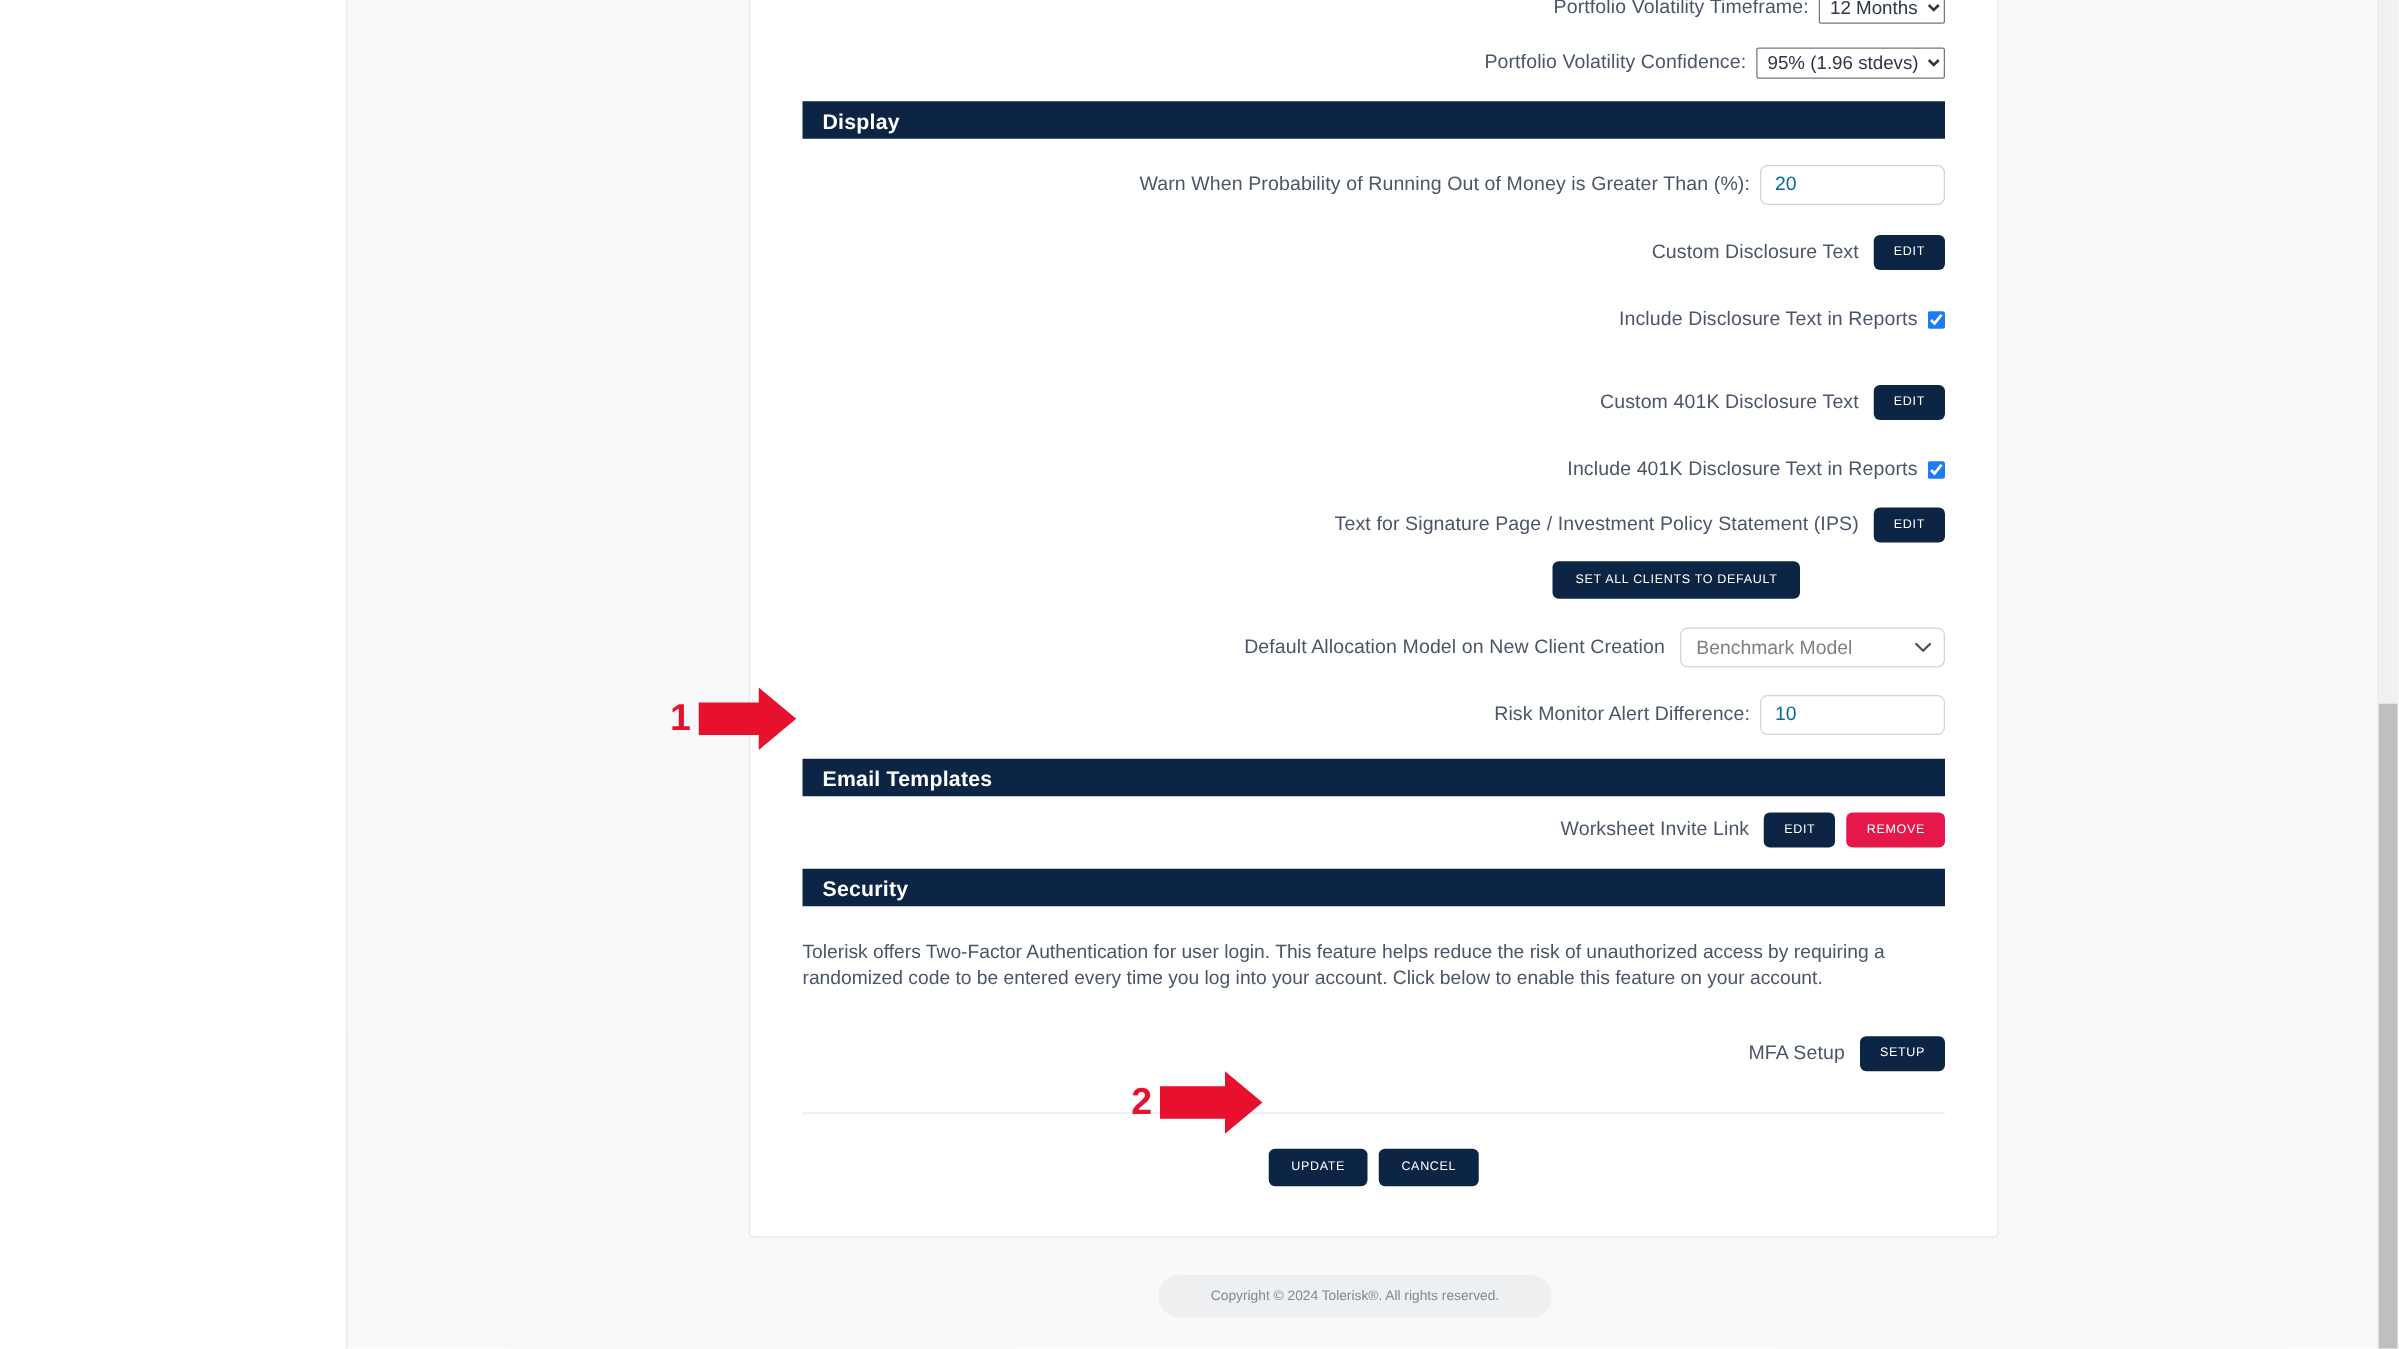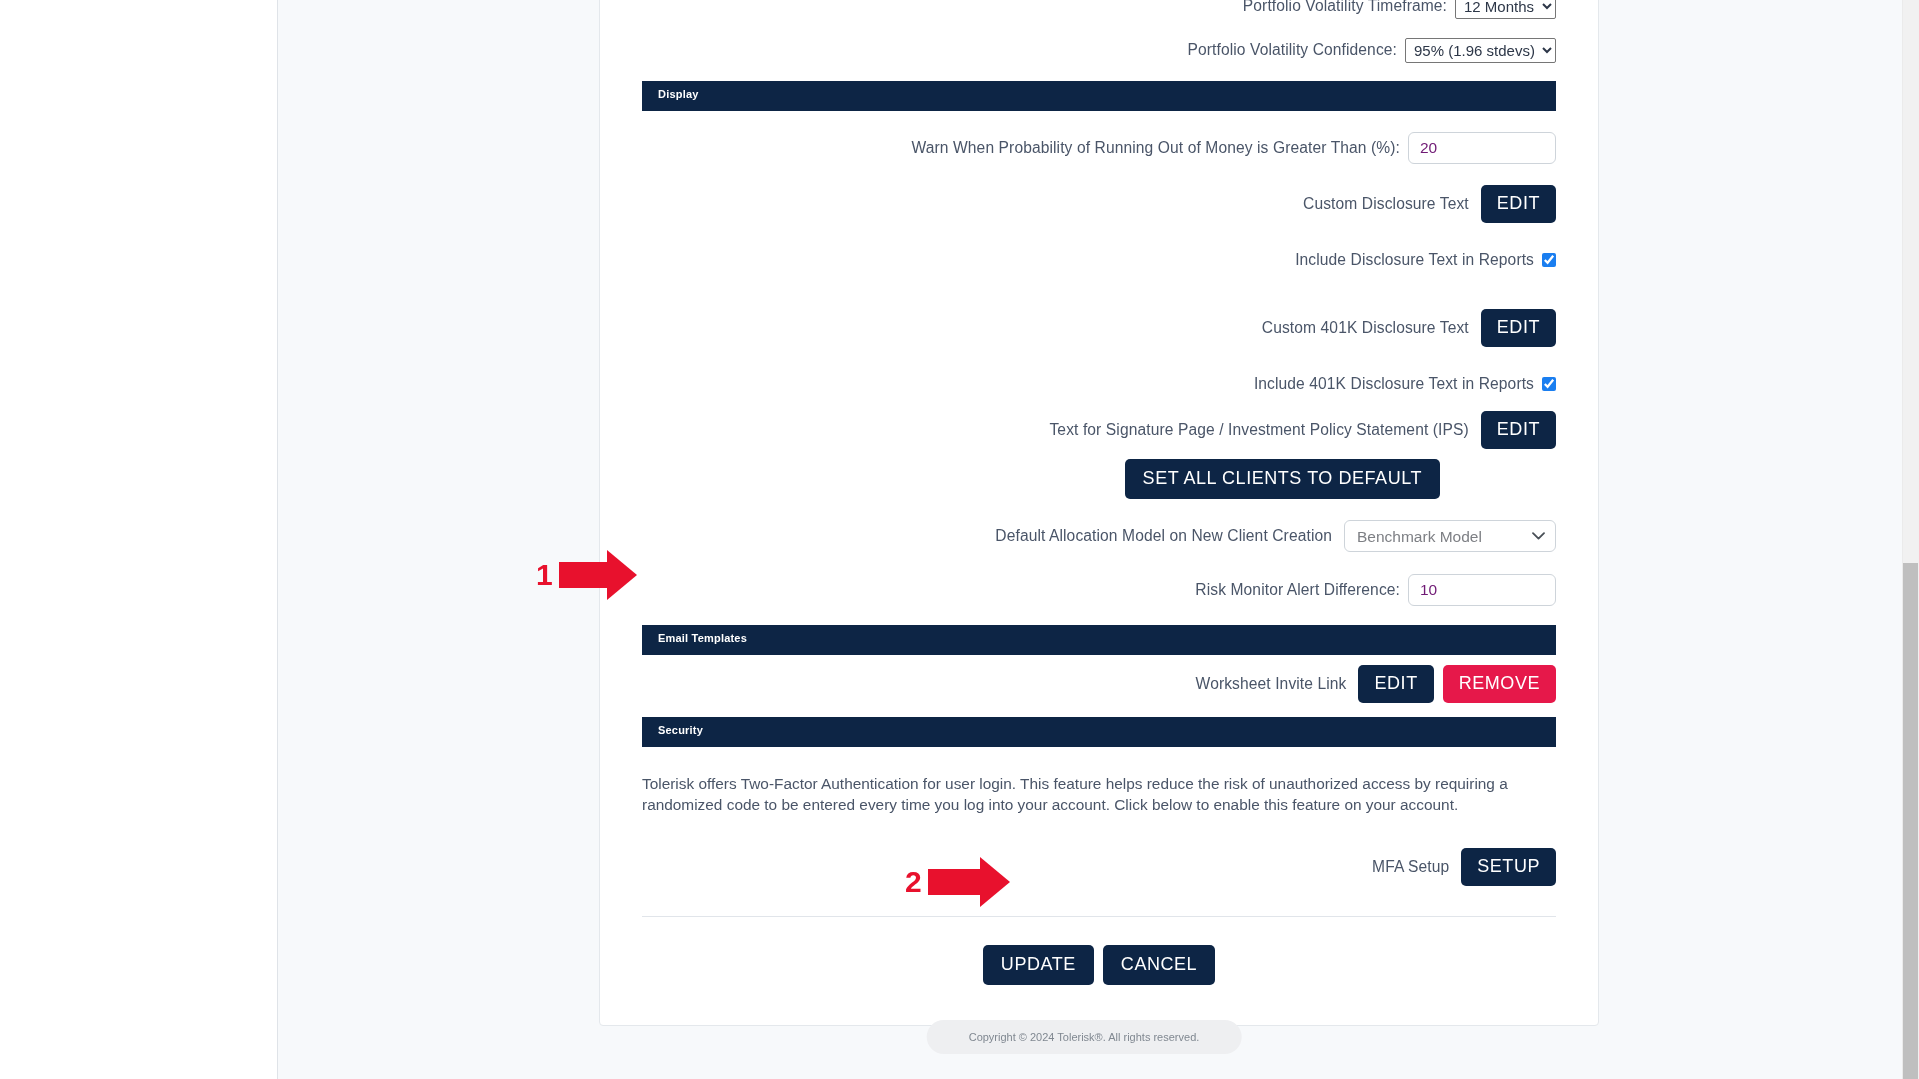--- a/index.html
+++ b/index.html
@@ -106,47 +106,47 @@
     pointer-events: none;
     color: #495057;
     font-size: 12px;
     line-height: 1;
   }
 
   
   .txt {
     font-family: "Liberation Sans", sans-serif;
     font-size: 15.5px;
-    color: #701a75;
+    color: #0369a1;
     width: 148px;
     height: 32px;
     padding: 0 11px;
     border: 1px solid #ced4da;
     border-radius: 6px;
     background: #ffffff;
   }
   .txt::placeholder { color: #6c757d; }
 
   
   .sect-bar {
     background: #0d2545;
     color: #ffffff;
-    font-size: 11px;
+    font-size: 17px;
     font-weight: bold;
     letter-spacing: .2px;
     padding: 7px 0 8px 16px;
     margin: 0 42px;
     height: 30px;
   }
   .sect-bar.first { margin-top: 14px; }
 
   
   .btn {
     font-family: "Liberation Sans", sans-serif;
-    font-size: 18px;
+    font-size: 10px;
     letter-spacing: .55px;
     color: #ffffff;
     background: #0d2545;
     border: none;
     border-radius: 5px;
     padding: 8px 16px 9px;
     cursor: pointer;
     white-space: nowrap;
   }
   .btn-wide { padding: 9px 18px 10px; }

